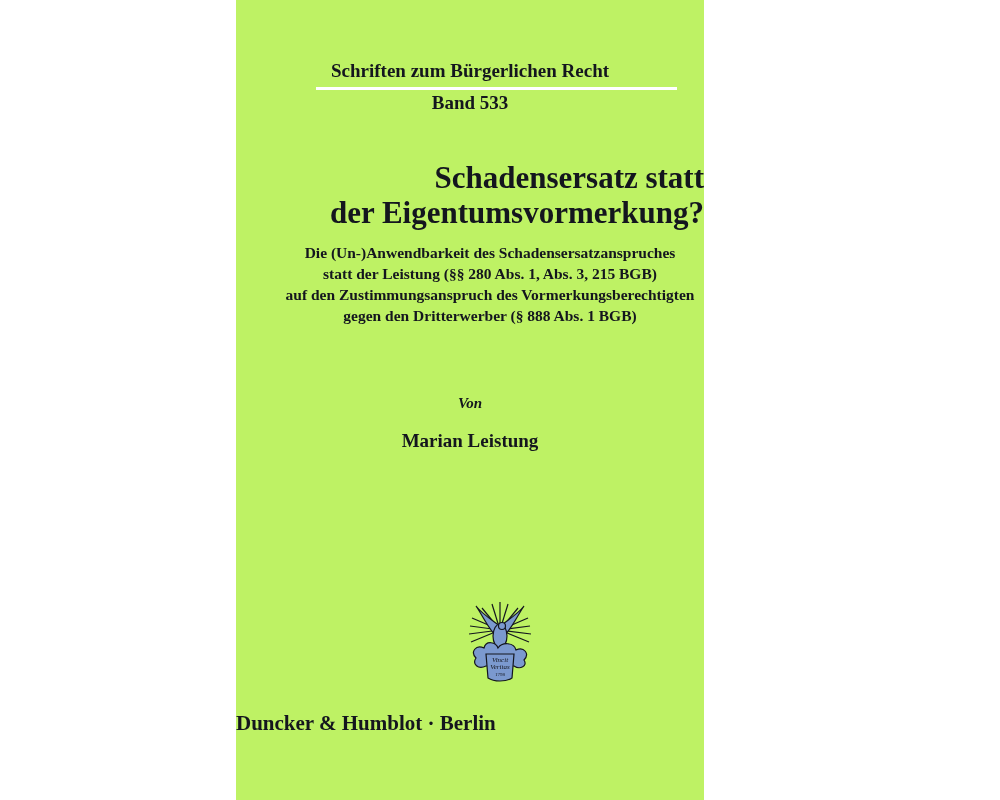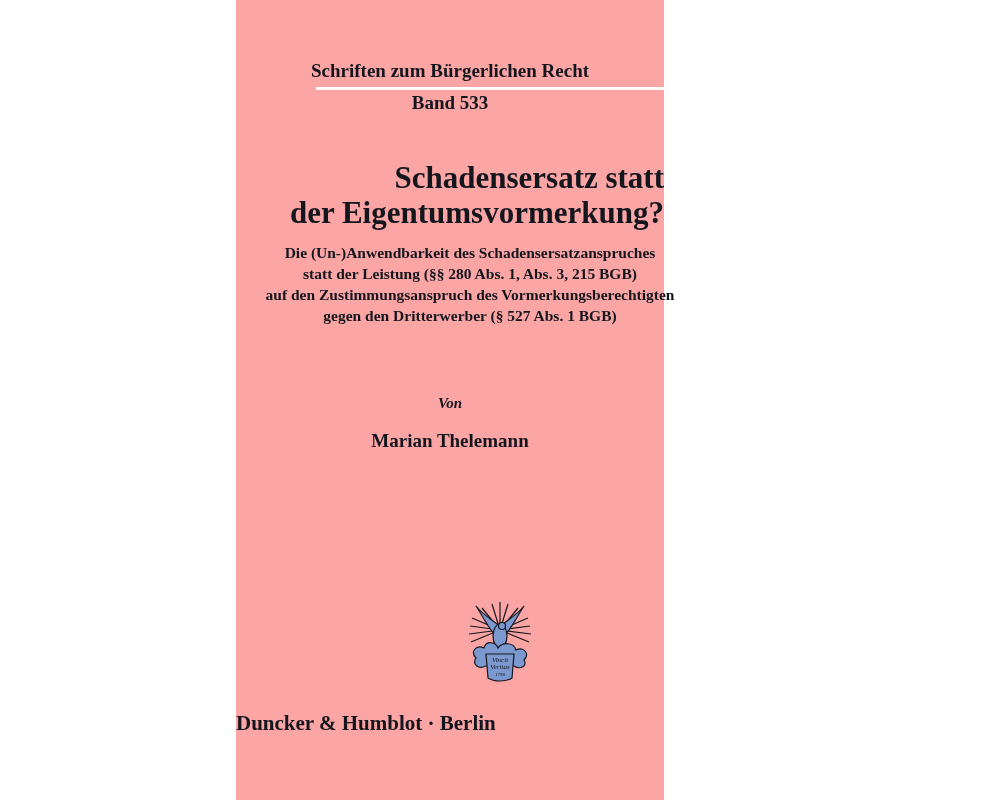--- a/index.html
+++ b/index.html
@@ -2,22 +2,22 @@
 <html><head>
   <meta charset="utf-8">
   <style>
     html, body { margin: 0; padding: 0; }
     body {
       width: 1000px; height: 800px; background: #ffffff;
       position: relative; overflow: hidden;
       font-family: "Liberation Serif", "DejaVu Serif", serif;
     }
     .cover {
-      position: absolute; left: 236px; top: 0; width: 428px; height: 800px;
-      background: #fca5a5;
+      position: absolute; left: 236px; top: 0; width: 468px; height: 800px;
+      background: #bef264;
       color: #14161e;
     }
     .series {
       position: absolute; left: 0; width: 100%; top: 60px;
       text-align: center; font-weight: bold; font-size: 19px;
     }
     .rule {
       position: absolute; left: 80px; top: 87px; width: 361px; height: 3px;
       background: #ffffff;
     }
@@ -59,25 +59,25 @@
 
   <div class="title">
     <div>Schadensersatz statt</div>
     <div>der Eigentumsvormerkung?</div>
   </div>
 
   <div class="subtitle">
     <div>Die (Un-)Anwendbarkeit des Schadensersatzanspruches</div>
     <div>statt der Leistung (§§ 280 Abs. 1, Abs. 3, 215 BGB)</div>
     <div>auf den Zustimmungsanspruch des Vormerkungsberechtigten</div>
-    <div>gegen den Dritterwerber (§ 527 Abs. 1 BGB)</div>
+    <div>gegen den Dritterwerber (§ 888 Abs. 1 BGB)</div>
   </div>
 
   <div class="von">Von</div>
-  <div class="author">Marian Thelemann</div>
+  <div class="author">Marian Leistung</div>
 
   <svg class="logo" viewBox="0 0 76 84">
     <g stroke="#14161e" stroke-width="1.2" fill="none">
       <line x1="38" y1="30" x2="10" y2="18"></line>
       <line x1="38" y1="30" x2="8" y2="26"></line>
       <line x1="38" y1="30" x2="7" y2="34"></line>
       <line x1="38" y1="30" x2="9" y2="42"></line>
       <line x1="38" y1="30" x2="66" y2="18"></line>
       <line x1="38" y1="30" x2="68" y2="26"></line>
       <line x1="38" y1="30" x2="69" y2="34"></line>

